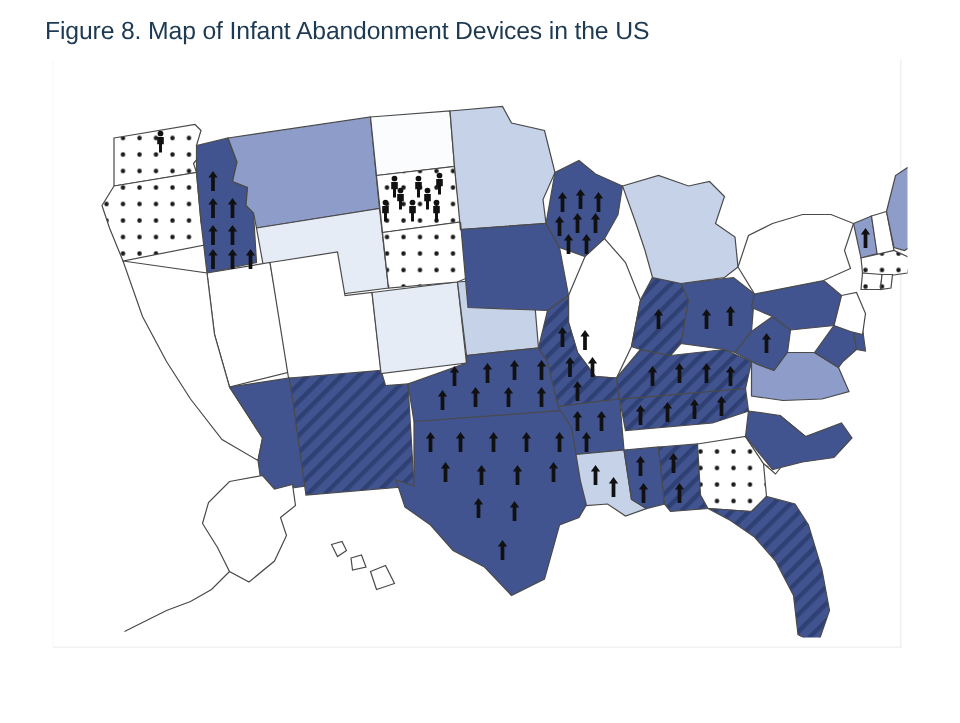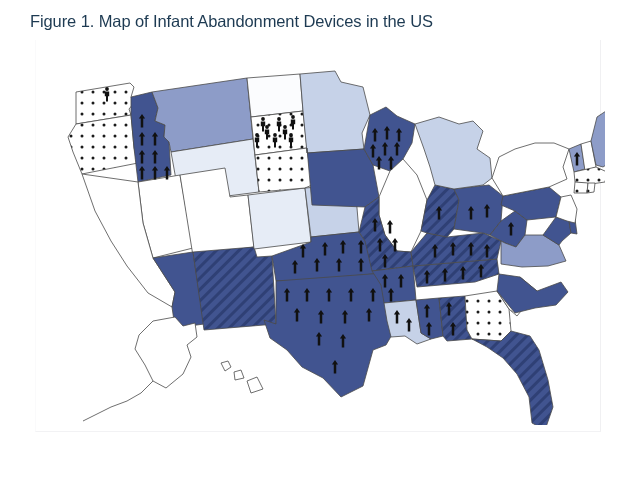--- a/index.html
+++ b/index.html
@@ -39,21 +39,21 @@
     width:570px;height:380px;
   }
   svg#usmap{display:block;width:570px;height:380px;}
   .st-outline{stroke:#4a4a4a;stroke-width:0.8;vector-effect:non-scaling-stroke;}
 </style>
 </head>
 <body>
 
 <div id="card">
 
-  <div id="figure-title">Figure 1. Map of Infant Abandonment Devices in the US</div>
+  <div id="figure-title">Figure 8. Map of Infant Abandonment Devices in the US</div>
 
   <div id="inner-frame"></div>
 
   <div id="map-wrap">
     <svg id="usmap" viewBox="0 0 570 380" xmlns="http://www.w3.org/2000/svg">
       <defs>
         <pattern id="pat-dots" width="11" height="11" patternUnits="userSpaceOnUse">
           <rect width="11" height="11" fill="#ffffff"></rect>
           <circle cx="3" cy="3" r="1.5" fill="#1a1a1a"></circle>
         </pattern>

